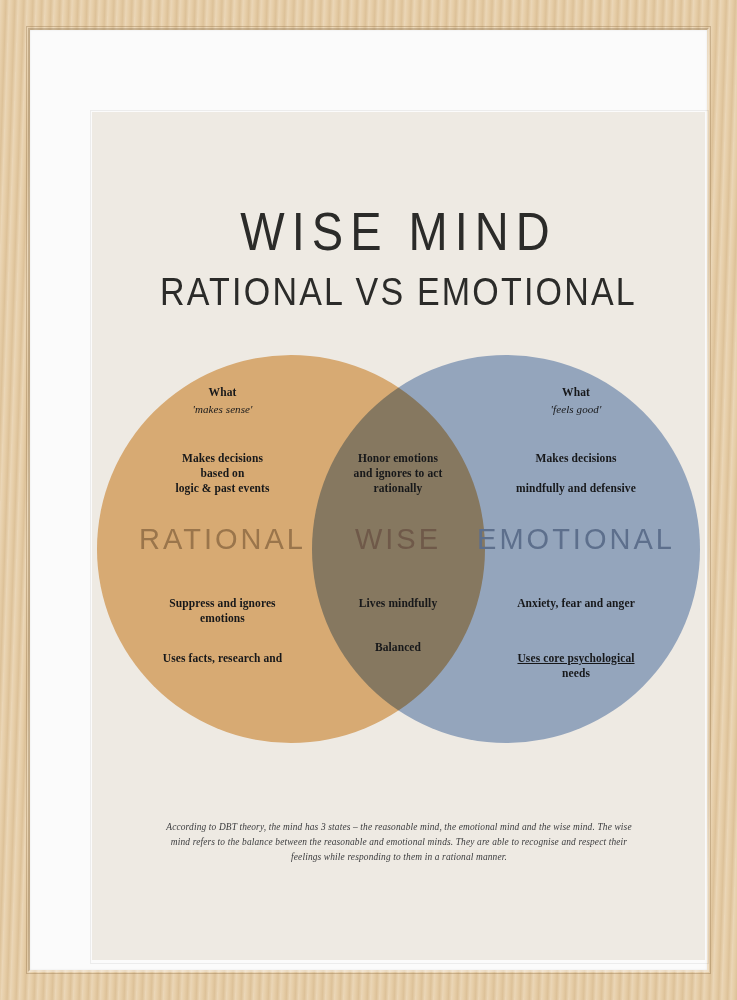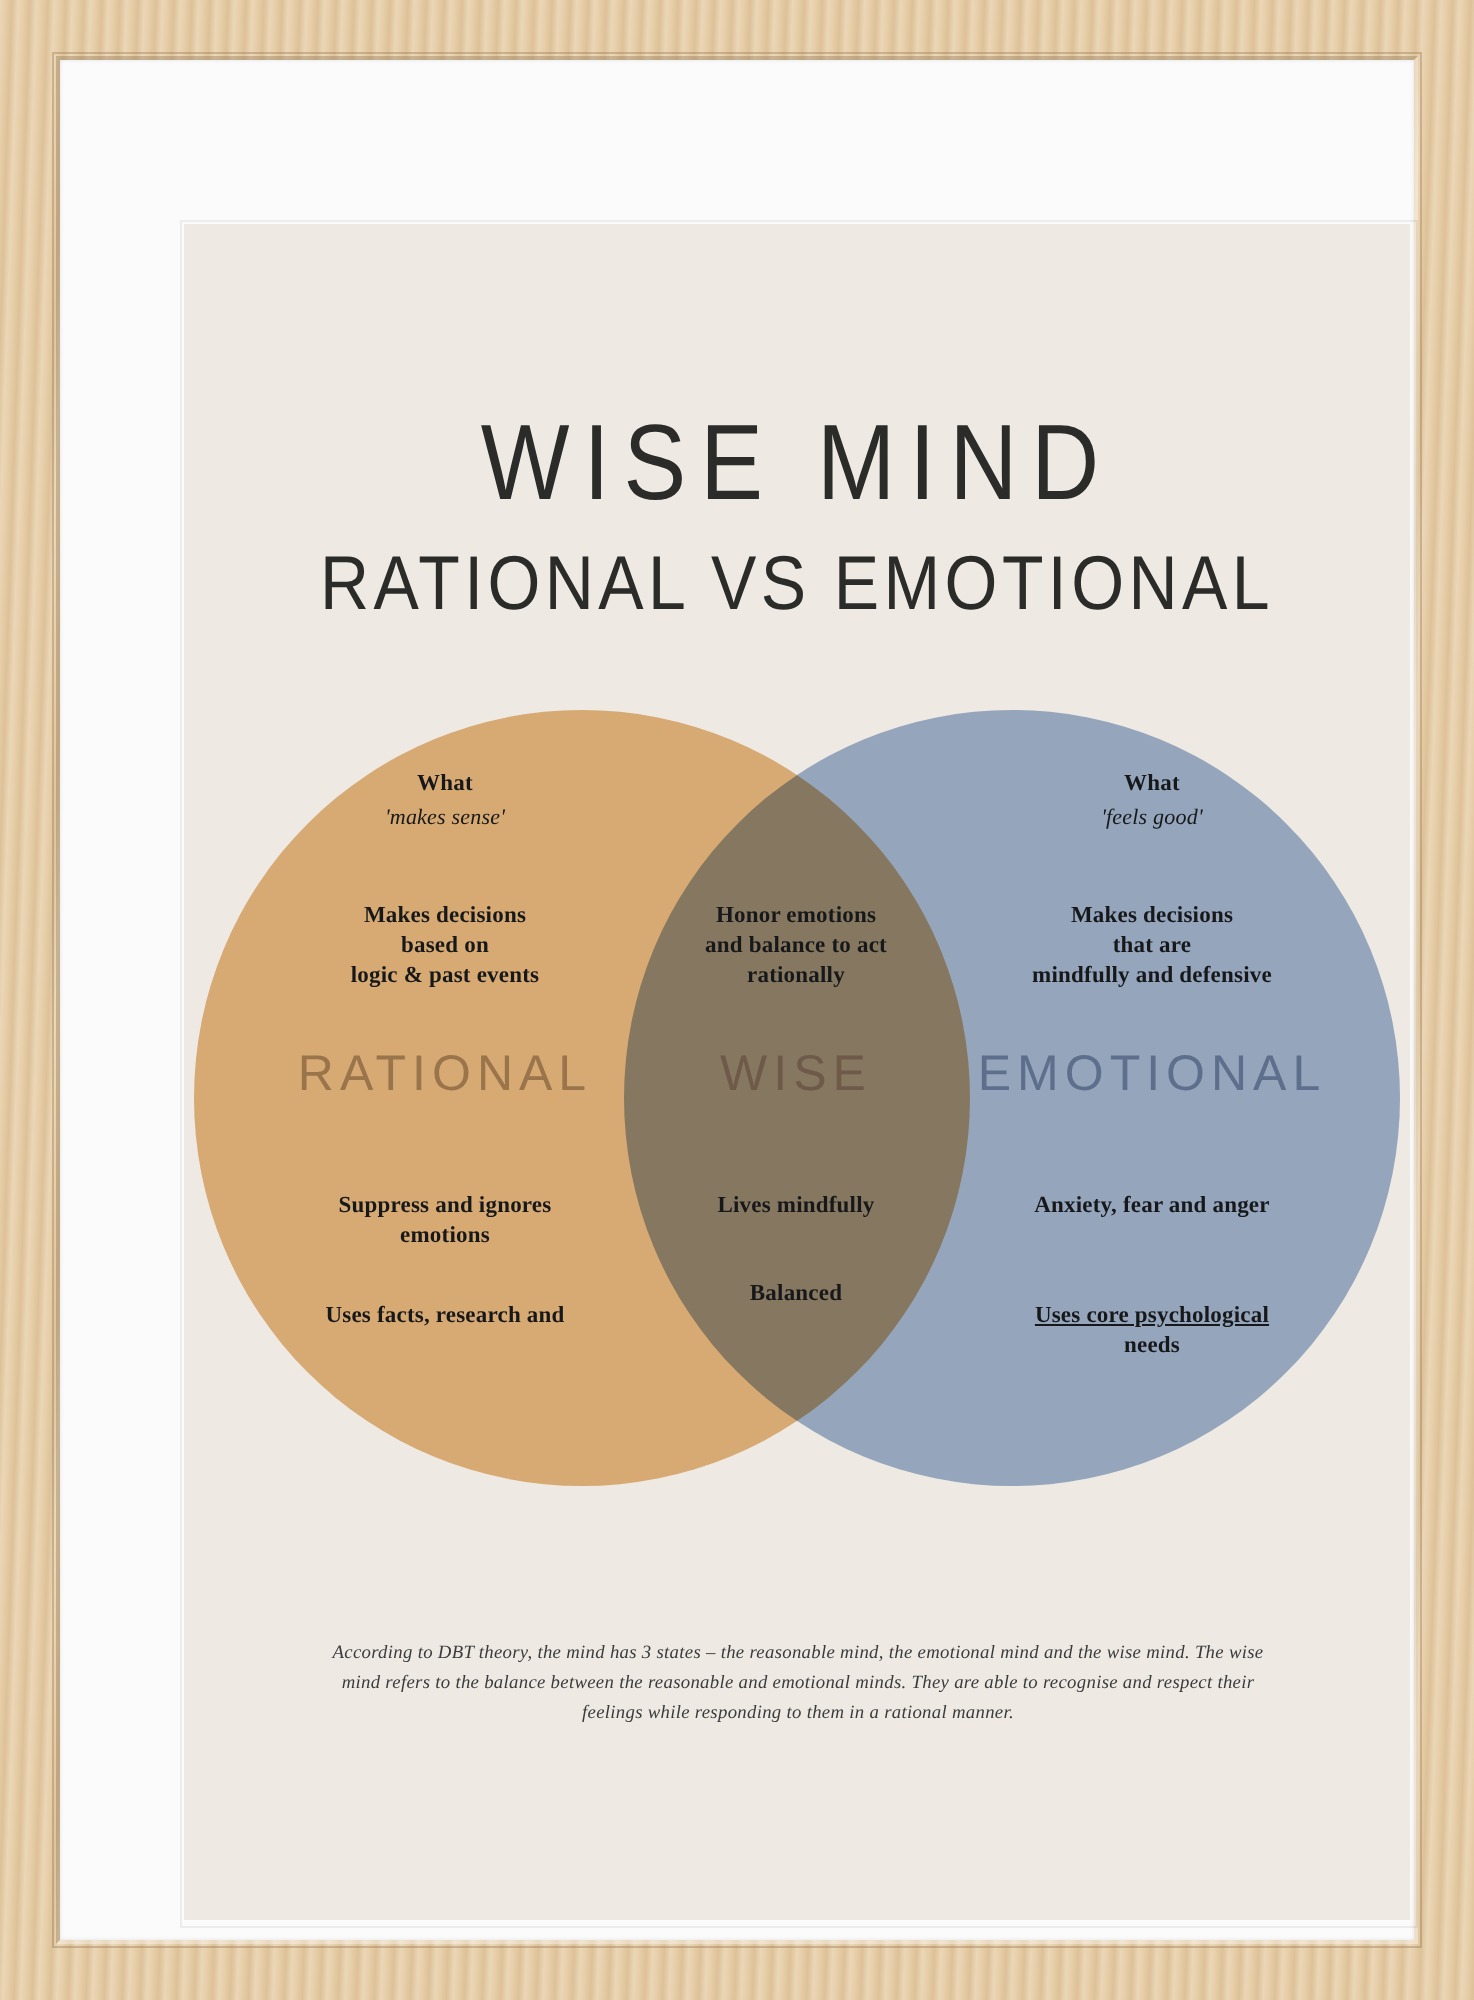--- a/index.html
+++ b/index.html
@@ -149,21 +149,21 @@
     font-size: 11.5px;
     line-height: 1.32;
     font-weight: 700;
     letter-spacing: 0.1px;
   }
   .region-text.italic { font-style: italic; font-weight: 400; font-size: 11px; }
 
   .big-label {
     position: absolute;
     font-family: "Liberation Sans", sans-serif;
-    font-size: 25px;
+    font-size: 29px;
     letter-spacing: 3px;
     font-weight: 300;
     text-align: center;
     white-space: nowrap;
   }
   .lbl-rational  { color: #9a754b; }
   .lbl-wise      { color: #6f5949; }
   .lbl-emotional { color: #5d6f8c; }
 
   
@@ -216,33 +216,32 @@
         <div class="region-text col-left" style="top:126px;">logic &amp; past events</div>
 
         <div class="big-label lbl-rational" style="left:28px; top:168px; width:205px;">RATIONAL</div>
 
         <div class="region-text col-left" style="top:241px;">Suppress and ignores</div>
         <div class="region-text col-left" style="top:256px;">emotions</div>
 
         <div class="region-text col-left" style="top:296px;">Uses facts, research and</div>
 
         <div class="region-text col-mid" style="top:96px;">Honor emotions</div>
-        <div class="region-text col-mid" style="top:111px;">and balance to act</div>
+        <div class="region-text col-mid" style="top:111px;">and ignores to act</div>
         <div class="region-text col-mid" style="top:126px;">rationally</div>
 
         <div class="big-label lbl-wise" style="left:236px; top:168px; width:140px;">WISE</div>
 
         <div class="region-text col-mid" style="top:241px;">Lives mindfully</div>
         <div class="region-text col-mid" style="top:285px;">Balanced</div>
 
         <div class="region-text col-right" style="top:30px;">What</div>
         <div class="region-text col-right italic" style="top:47px;">'feels good'</div>
 
         <div class="region-text col-right" style="top:96px;">Makes decisions</div>
-        <div class="region-text col-right" style="top:111px;">that are</div>
         <div class="region-text col-right" style="top:126px;">mindfully and defensive</div>
 
         <div class="big-label lbl-emotional" style="left:378px; top:168px; width:212px;">EMOTIONAL</div>
 
         <div class="region-text col-right" style="top:241px;">Anxiety, fear and anger</div>
 
         <div class="region-text col-right" style="top:296px;text-decoration:underline;">Uses core psychological</div>
         <div class="region-text col-right" style="top:311px;">needs</div>
       </div>
 

